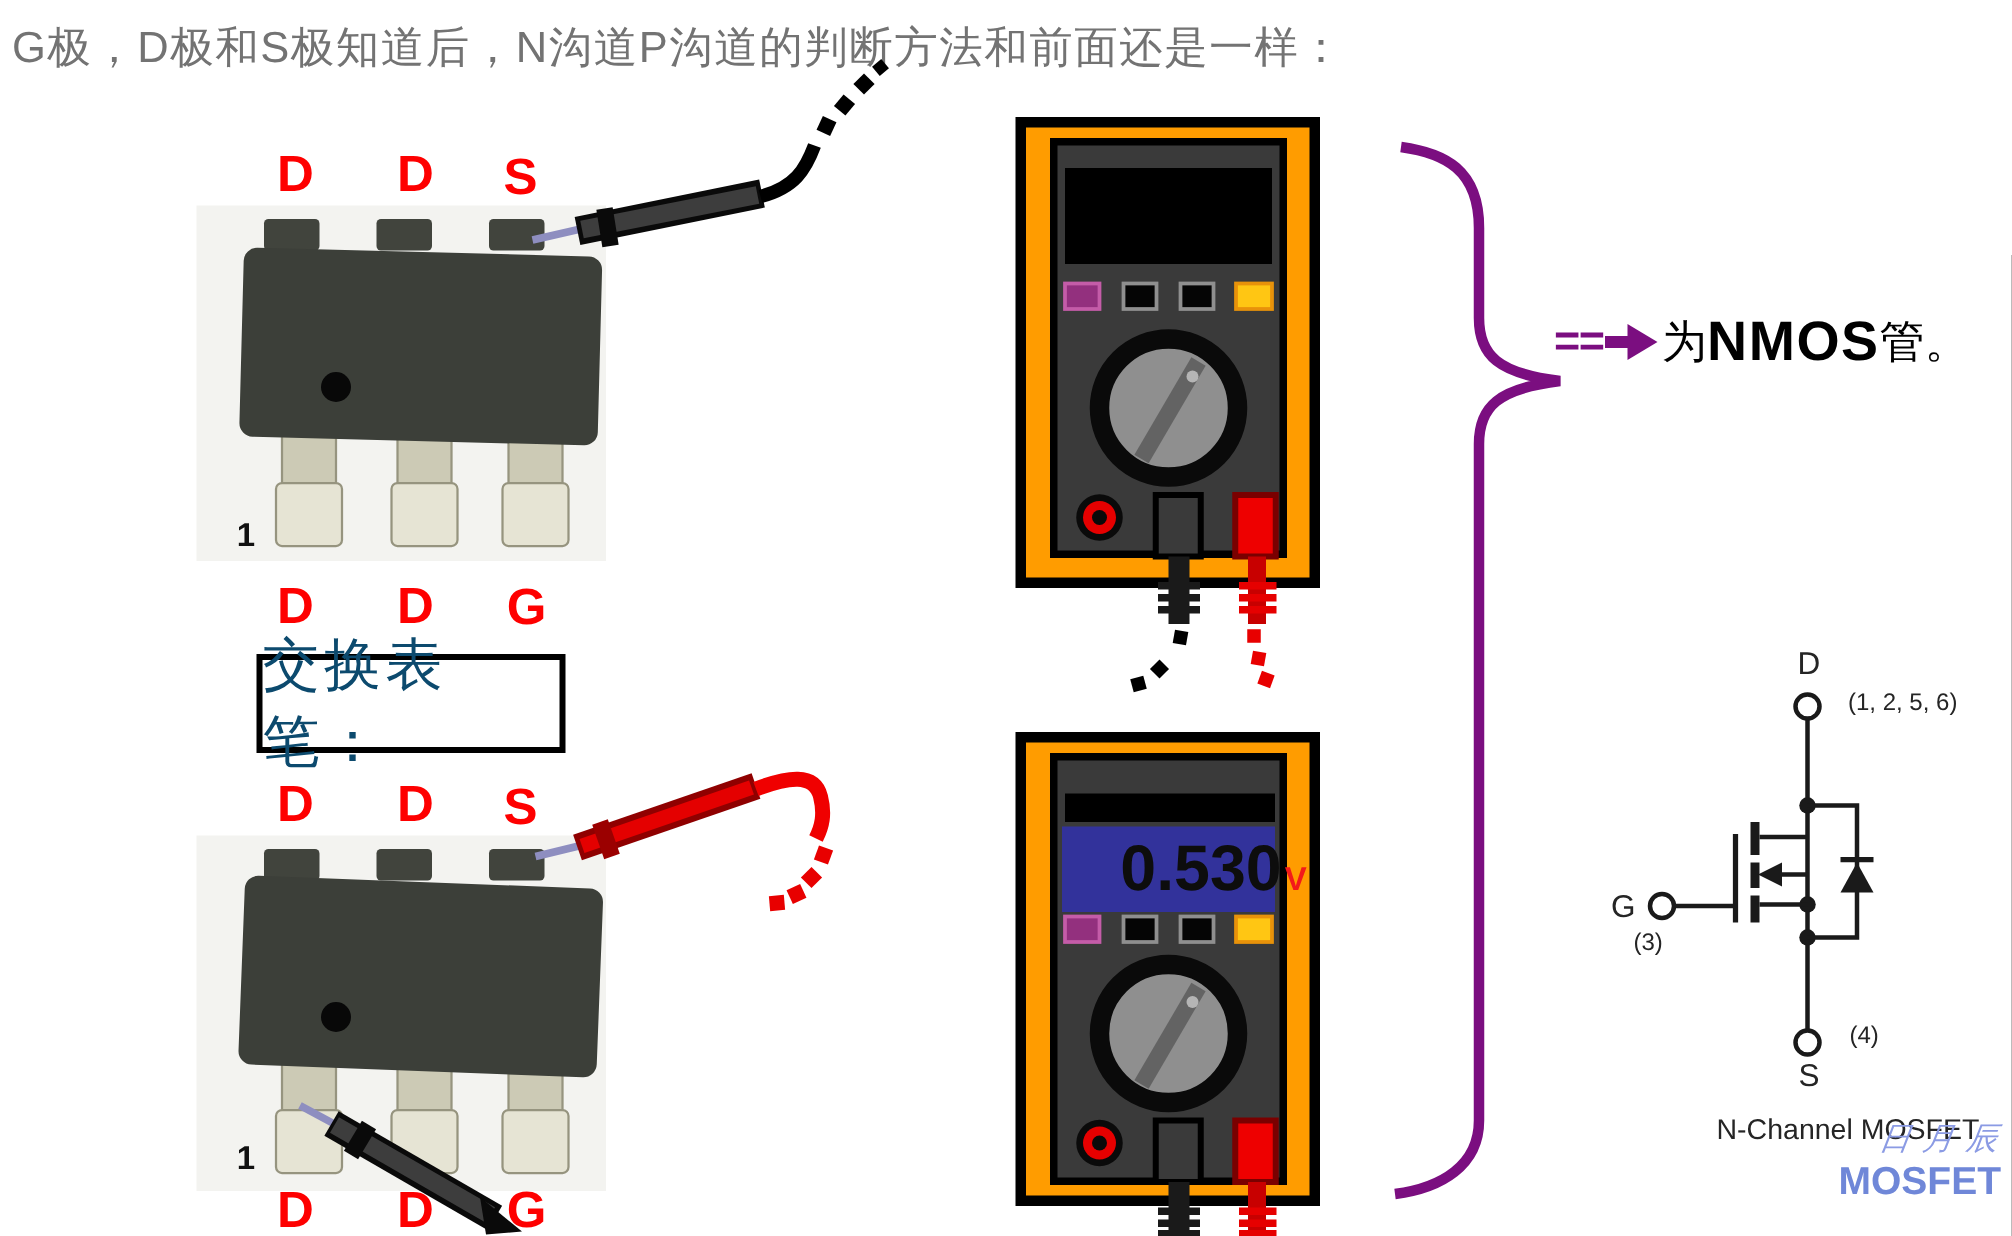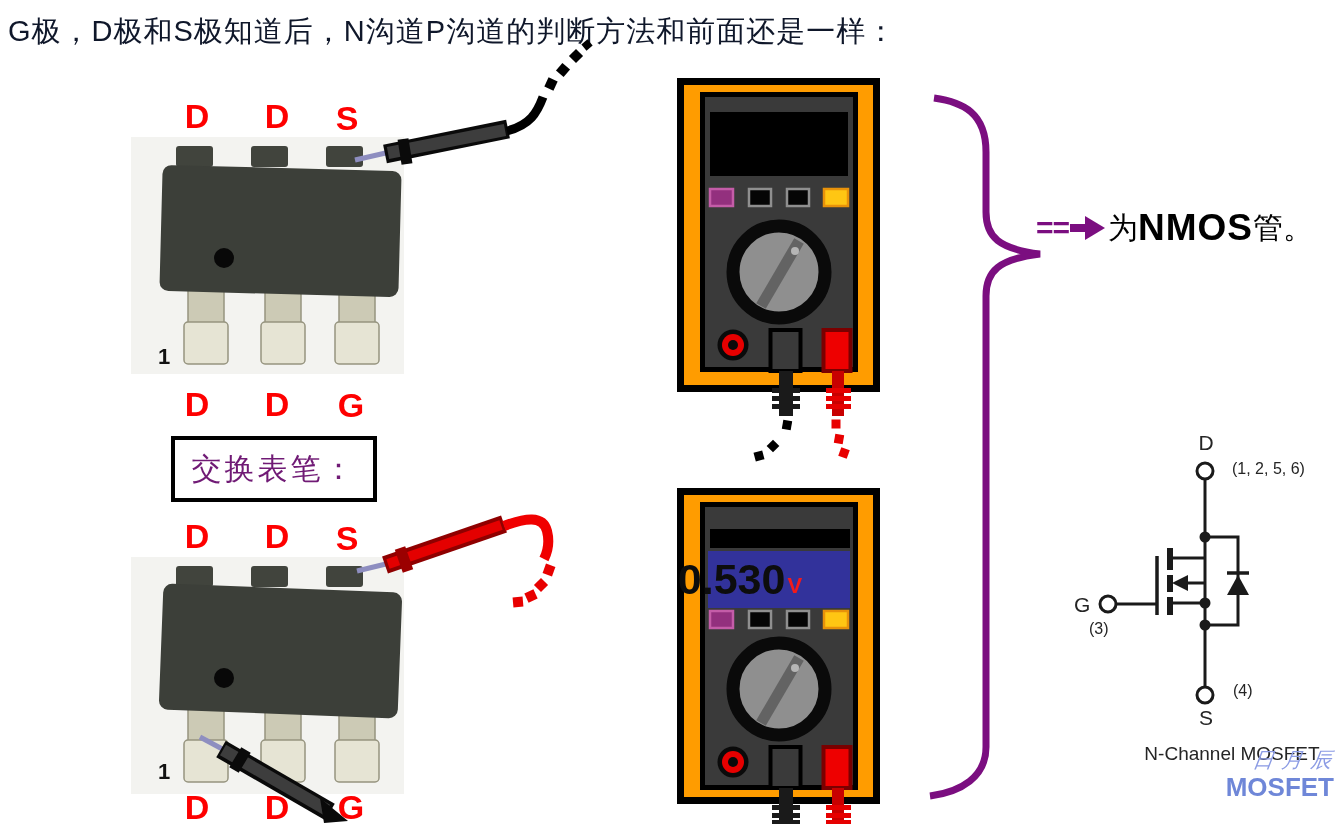--- a/index.html
+++ b/index.html
@@ -1,29 +1,29 @@
 <!DOCTYPE html>
 <html><head>
 <meta charset="utf-8">
 <style>
   html,body{margin:0;padding:0;background:#888;}
   #page{position:relative;width:1341px;height:824px;background:#fff;overflow:hidden;
         font-family:"Liberation Sans","DejaVu Sans",sans-serif;}
   .abs{position:absolute;}
-  #title{left:8px;top:12px;font-size:29px;color:#0f172a;letter-spacing:1px;white-space:nowrap;}
+  #title{left:8px;top:12px;font-size:29px;color:#737373;letter-spacing:1px;white-space:nowrap;}
   #scene{left:0;top:0;}
   
   .plab{position:absolute;transform:translateX(-50%);font-weight:bold;font-size:34px;line-height:1;color:#FE0000;}
   .pin1{position:absolute;transform:translateX(-50%);font-weight:bold;font-size:22px;line-height:1;color:#111;}
   
   #swapbox{left:171px;top:436px;width:198px;height:58px;border:4px solid #000;background:#fff;
            display:flex;align-items:center;justify-content:center;}
-  #swapbox span{font-size:30px;letter-spacing:3px;color:#701a75;}
-  
-  #reading{left:669px;top:551px;width:142px;height:57px;display:flex;align-items:center;justify-content:center;}
+  #swapbox span{font-size:38px;letter-spacing:3px;color:#0c4a6e;}
+  
+  #reading{left:738px;top:551px;width:142px;height:57px;display:flex;align-items:center;justify-content:center;}
   #reading .val{font-size:43px;font-weight:800;line-height:1;color:#0D0D0D;}
   #reading .unit{font-size:22px;font-weight:800;line-height:1;color:#F31A1A;margin-left:2px;transform:translateY(6px);}
   
   #conclusion{left:1036px;top:205px;height:46px;display:flex;align-items:center;}
   #conclusion .eq{font-size:30px;font-weight:900;letter-spacing:-1px;color:#7B0E80;}
   #conclusion .zh{font-size:30px;color:#000;}
   #conclusion .nmos{font-size:37px;font-weight:900;color:#000000;letter-spacing:1px;}
   #conclusion svg{margin:0 2px 0 1px;}
   
   .slab{position:absolute;font-size:16px;color:#252525;line-height:1;white-space:nowrap;}

